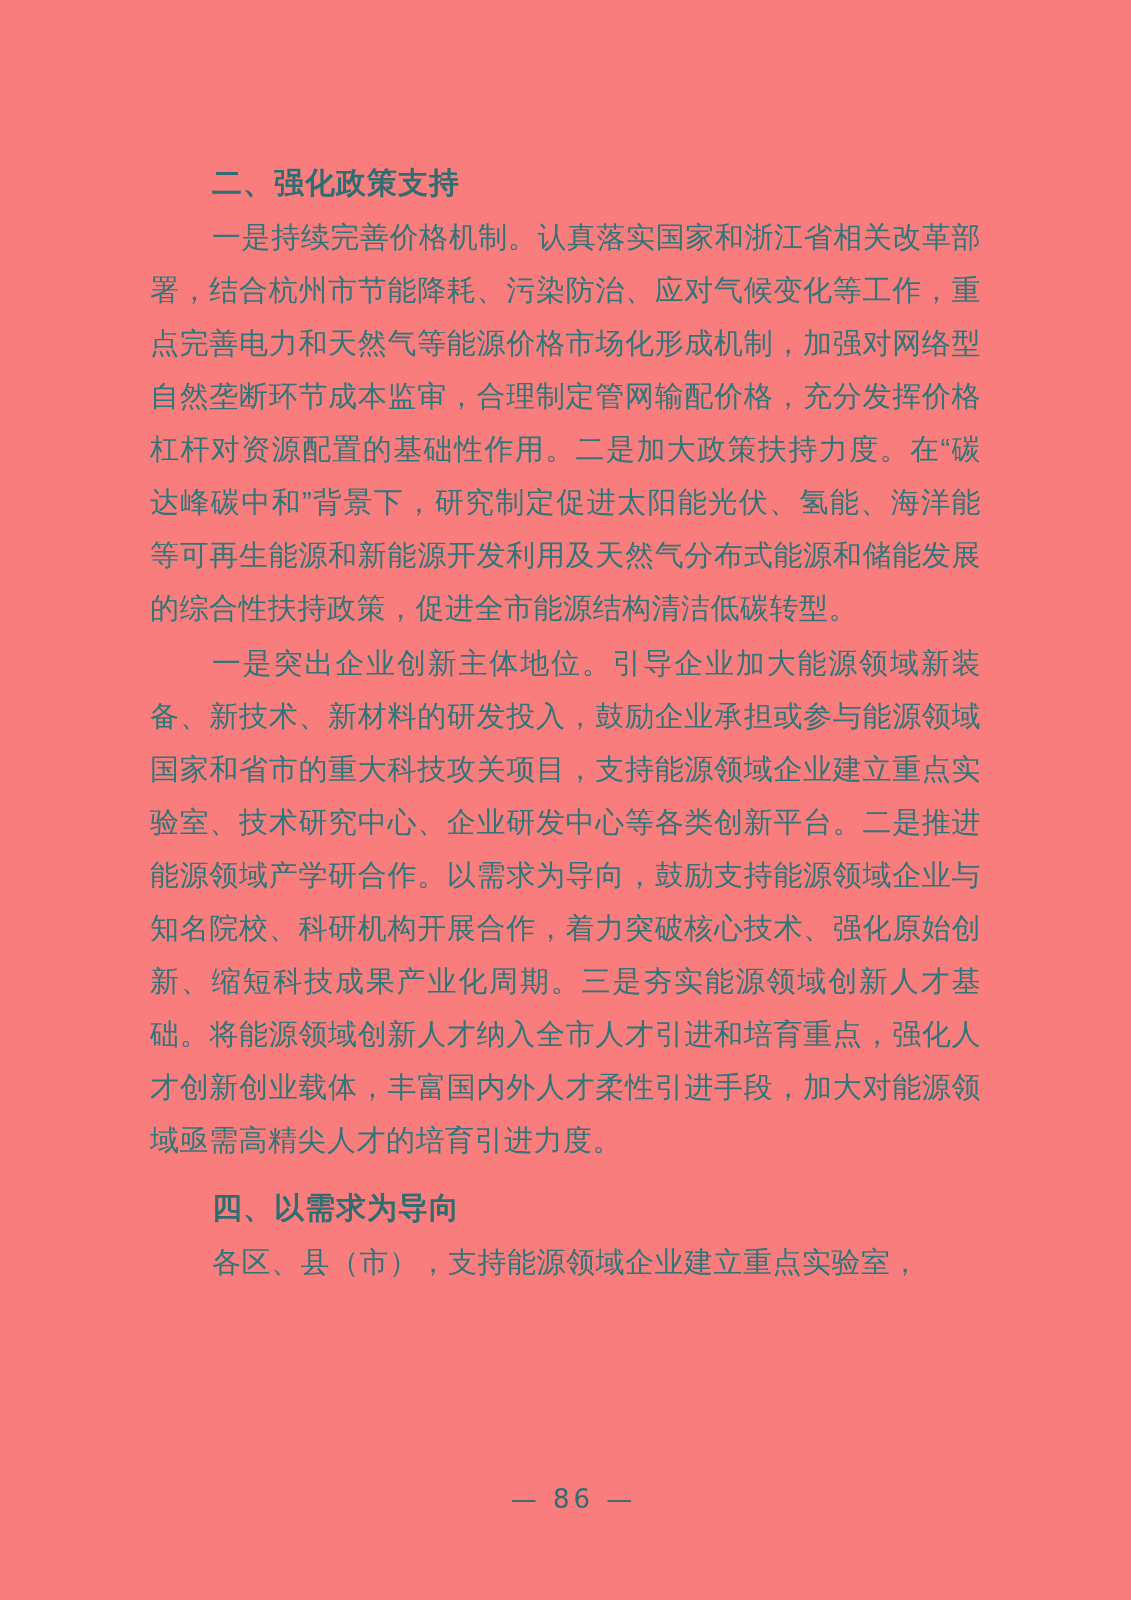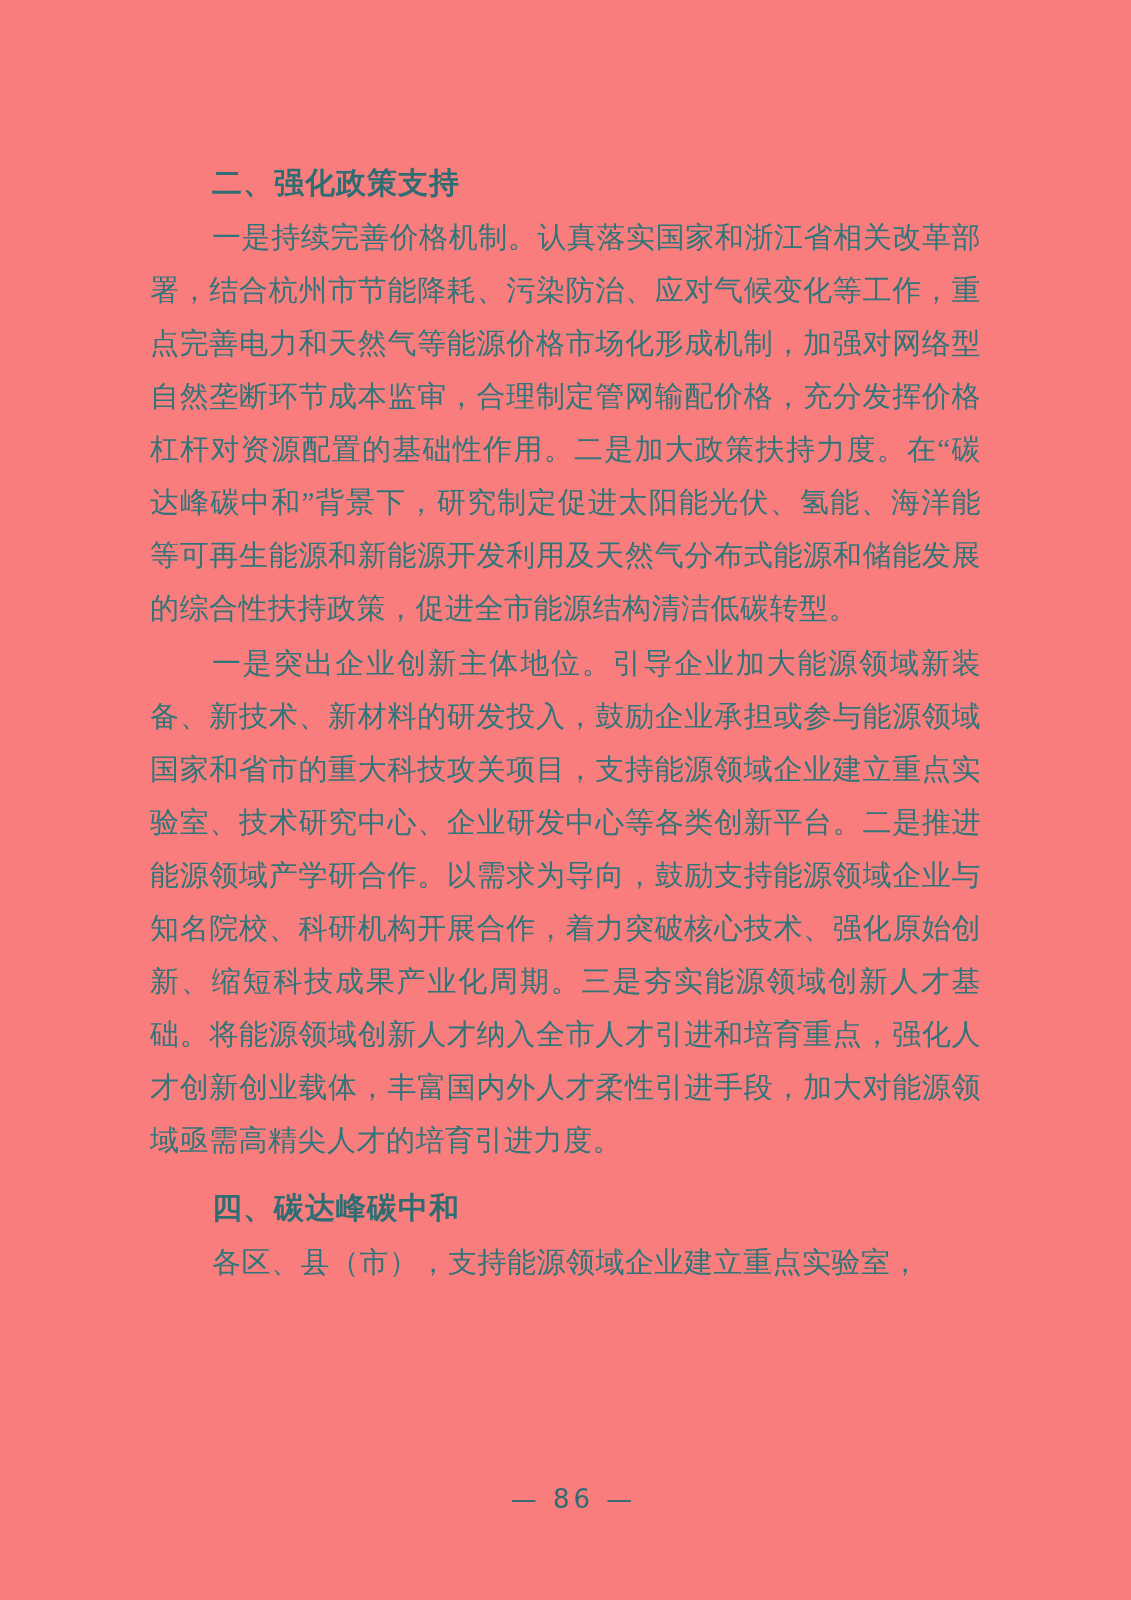--- a/index.html
+++ b/index.html
@@ -30,21 +30,21 @@
     line-height: 1.5;
     margin: 18px 0 6px 0;
     padding-left: 62px;
     letter-spacing: 1px;
     color: #2f6d73;
   }
   h2.section-heading.first {
     margin-top: 0;
   }
   p.para {
-    font-family: Liberation Serif, serif;
+    font-family: Liberation Sans, sans-serif;
     font-size: 29px;
     line-height: 53px;
     margin: 0 0 2px 0;
     text-align: justify;
     text-justify: inter-ideograph;
     text-indent: 62px;
     color: #31757a;
     letter-spacing: 0.5px;
   }
   .page-footer {
@@ -63,19 +63,19 @@
 <body>
 
 <div class="page">
   <div class="doc-body">
 
     <h2 class="section-heading first">二、强化政策支持</h2>
     <p class="para">一是持续完善价格机制。认真落实国家和浙江省相关改革部署，结合杭州市节能降耗、污染防治、应对气候变化等工作，重点完善电力和天然气等能源价格市场化形成机制，加强对网络型自然垄断环节成本监审，合理制定管网输配价格，充分发挥价格杠杆对资源配置的基础性作用。二是加大政策扶持力度。在“碳达峰碳中和”背景下，研究制定促进太阳能光伏、氢能、海洋能等可再生能源和新能源开发利用及天然气分布式能源和储能发展的综合性扶持政策，促进全市能源结构清洁低碳转型。</p>
 
     <p class="para">一是突出企业创新主体地位。引导企业加大能源领域新装备、新技术、新材料的研发投入，鼓励企业承担或参与能源领域国家和省市的重大科技攻关项目，支持能源领域企业建立重点实验室、技术研究中心、企业研发中心等各类创新平台。二是推进能源领域产学研合作。以需求为导向，鼓励支持能源领域企业与知名院校、科研机构开展合作，着力突破核心技术、强化原始创新、缩短科技成果产业化周期。三是夯实能源领域创新人才基础。将能源领域创新人才纳入全市人才引进和培育重点，强化人才创新创业载体，丰富国内外人才柔性引进手段，加大对能源领域亟需高精尖人才的培育引进力度。</p>
 
-    <h2 class="section-heading">四、碳达峰碳中和</h2>
+    <h2 class="section-heading">四、以需求为导向</h2>
     <p class="para">各区、县（市），支持能源领域企业建立重点实验室，</p>
 
   </div>
 
   <div class="page-footer">— 86 —</div>
 </div>
 
 </body></html>

